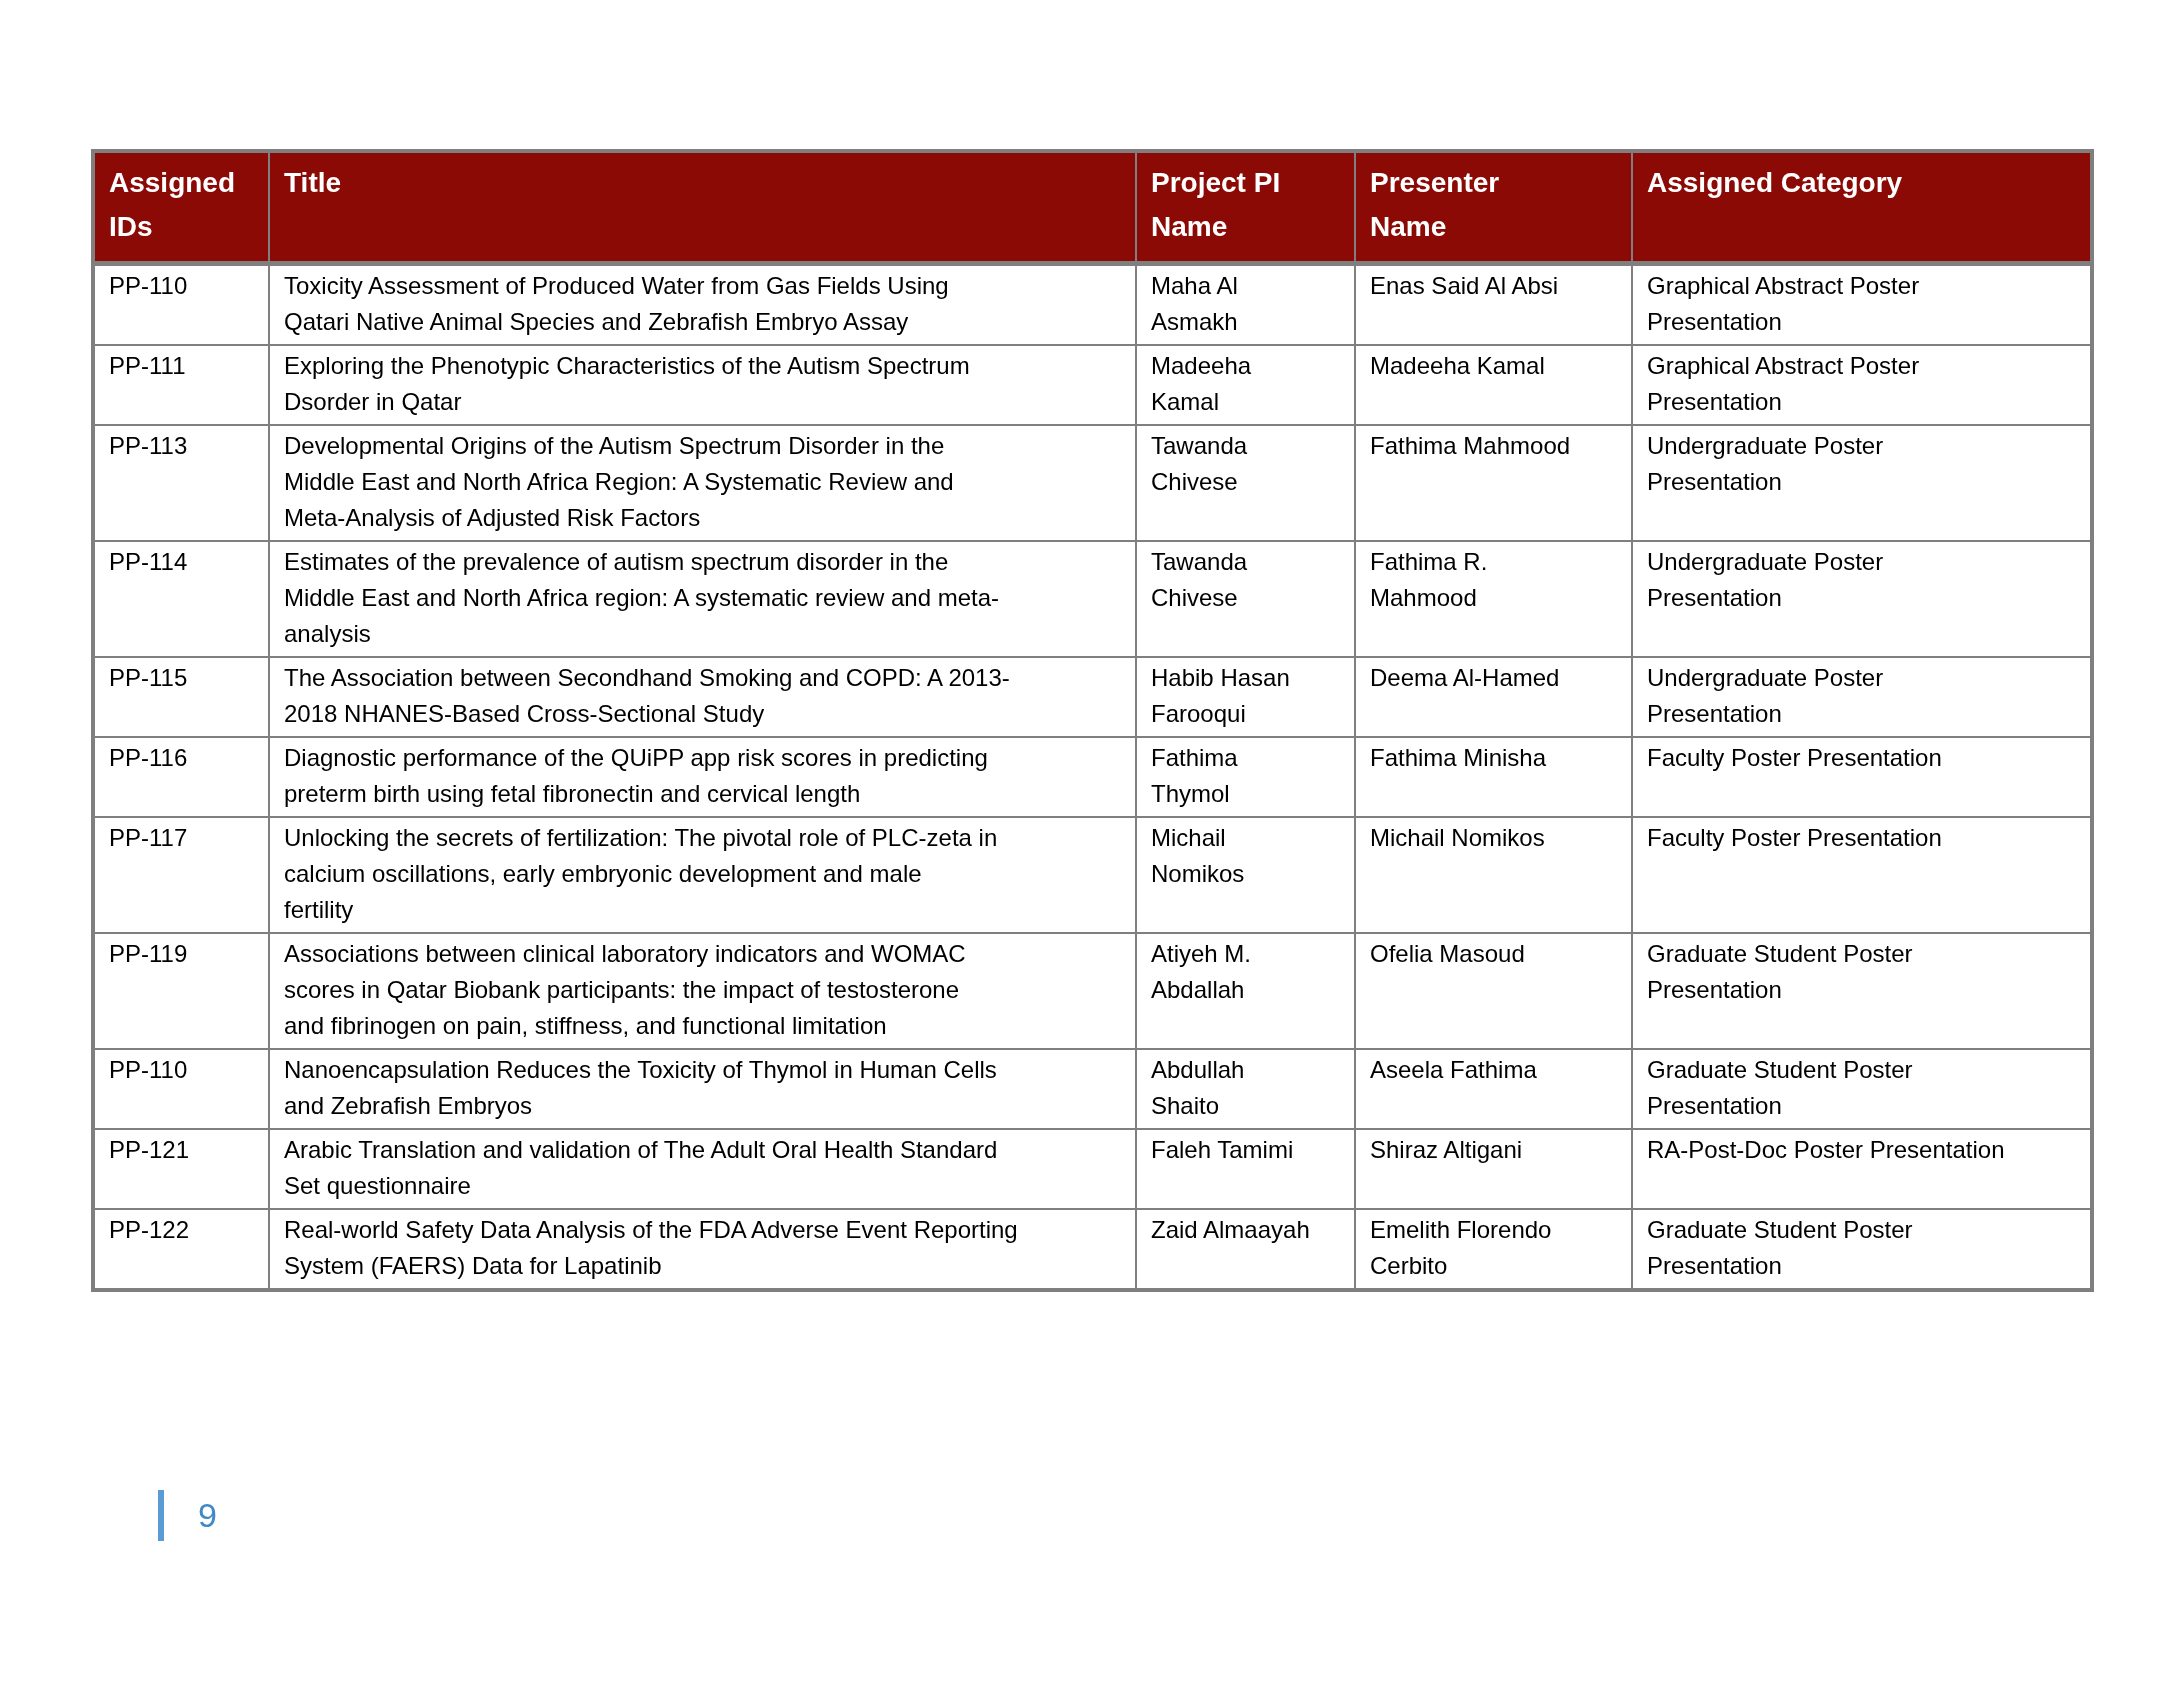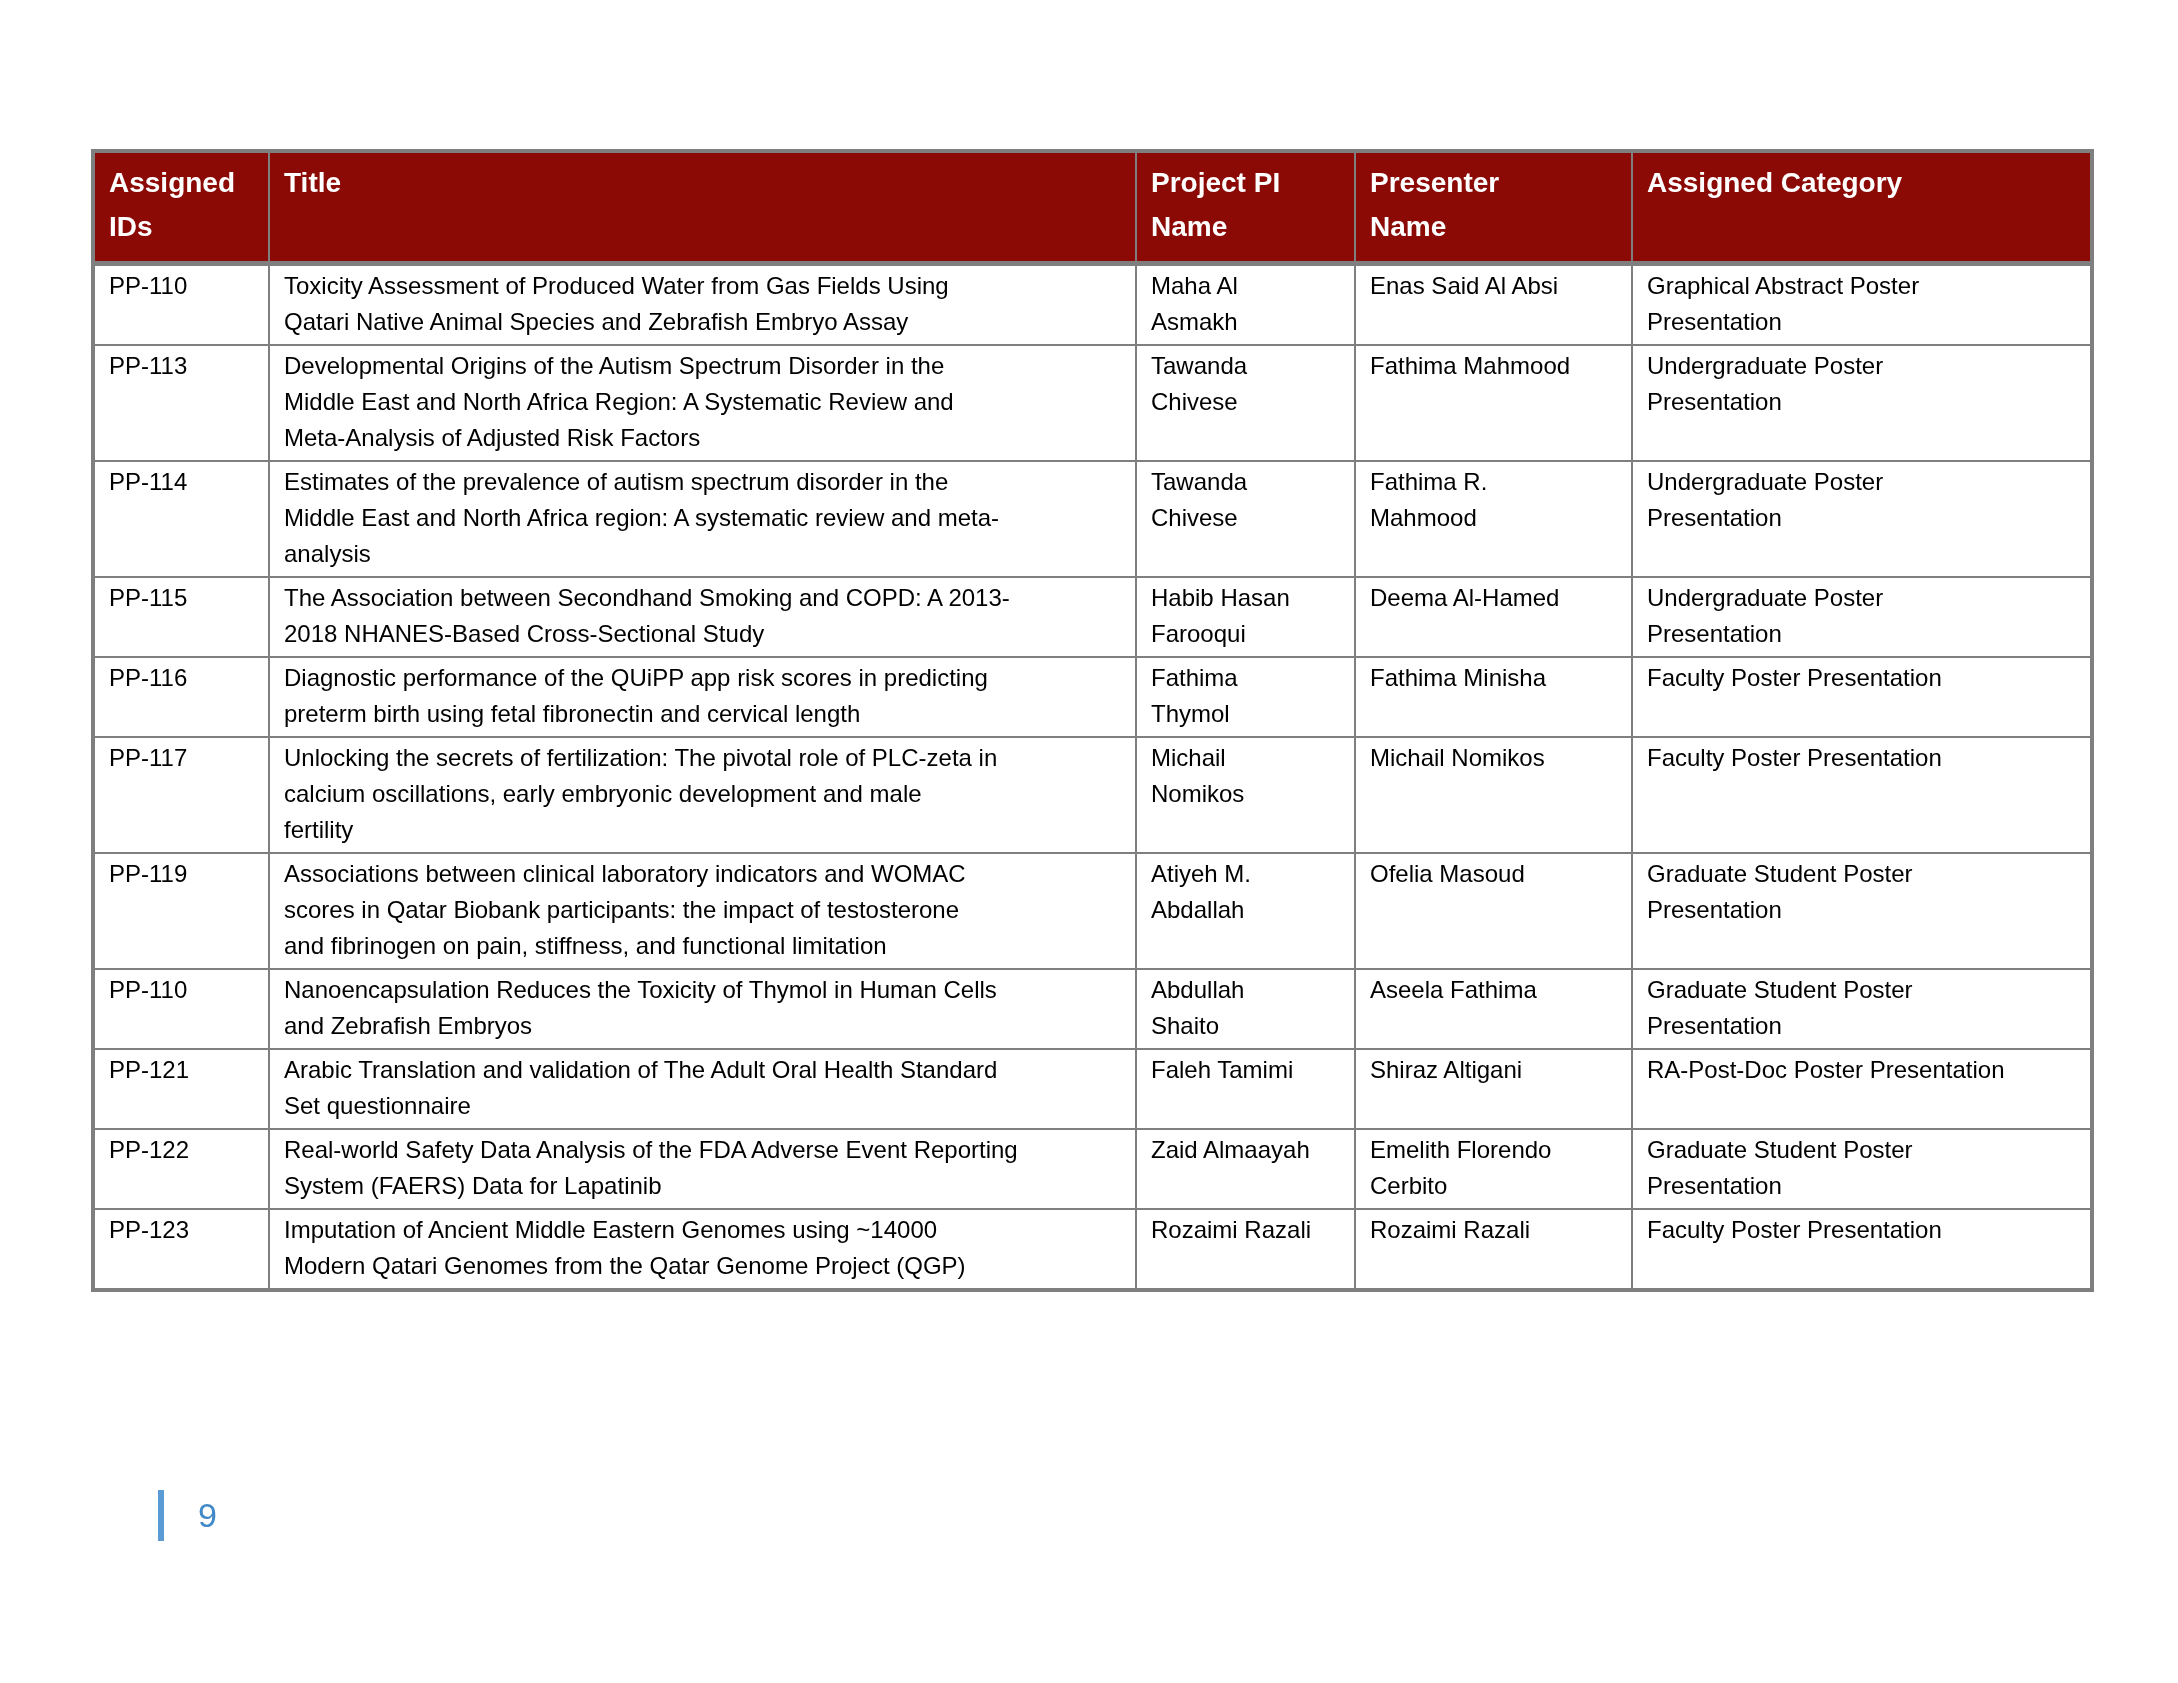--- a/index.html
+++ b/index.html
@@ -100,20 +100,30 @@
         <td class="cell-id">PP-110</td>
         <td>Toxicity Assessment of Produced Water from Gas Fields Using
 Qatari Native Animal Species and Zebrafish Embryo Assay</td>
         <td>Maha Al
 Asmakh</td>
         <td>Enas Said Al Absi</td>
         <td>Graphical Abstract Poster
 Presentation</td>
       </tr>
       <tr>
+        <td class="cell-id">PP-111</td>
+        <td>Exploring the Phenotypic Characteristics of the Autism Spectrum
+Dsorder in Qatar</td>
+        <td>Madeeha
+Kamal</td>
+        <td>Madeeha Kamal</td>
+        <td>Graphical Abstract Poster
+Presentation</td>
+      </tr>
+      <tr>
         <td class="cell-id">PP-113</td>
         <td>Developmental Origins of the Autism Spectrum Disorder in the
 Middle East and North Africa Region: A Systematic Review and
 Meta-Analysis of Adjusted Risk Factors</td>
         <td>Tawanda
 Chivese</td>
         <td>Fathima Mahmood</td>
         <td>Undergraduate Poster
 Presentation</td>
       </tr>
@@ -190,28 +200,20 @@
       <tr>
         <td class="cell-id">PP-122</td>
         <td>Real-world Safety Data Analysis of the FDA Adverse Event Reporting
 System (FAERS) Data for Lapatinib</td>
         <td>Zaid Almaayah</td>
         <td>Emelith Florendo
 Cerbito</td>
         <td>Graduate Student Poster
 Presentation</td>
       </tr>
-      <tr>
-        <td class="cell-id">PP-123</td>
-        <td>Imputation of Ancient Middle Eastern Genomes using ~14000
-Modern Qatari Genomes from the Qatar Genome Project (QGP)</td>
-        <td>Rozaimi Razali</td>
-        <td>Rozaimi Razali</td>
-        <td>Faculty Poster Presentation</td>
-      </tr>
     </tbody>
   </table>
 </div>
 
 <div class="page-footer">
   <div class="accent-bar"></div>
   <div class="page-number">9</div>
 </div>
 
 

